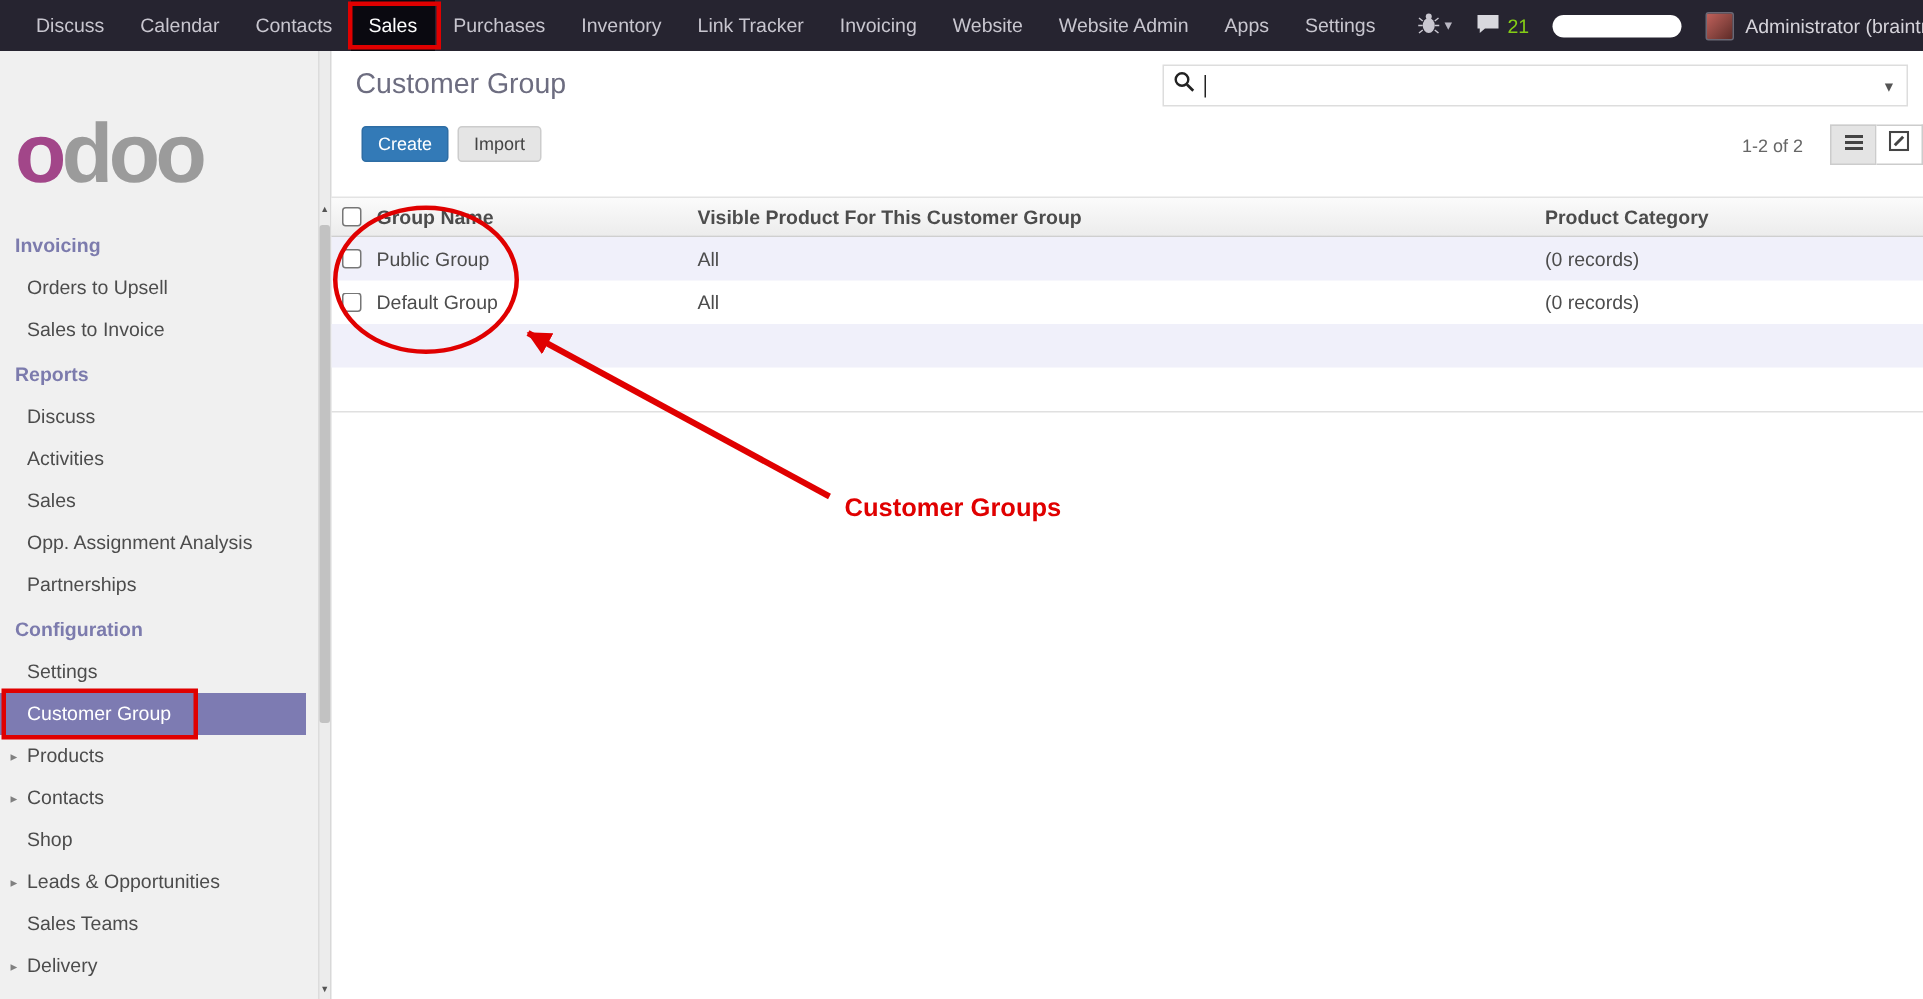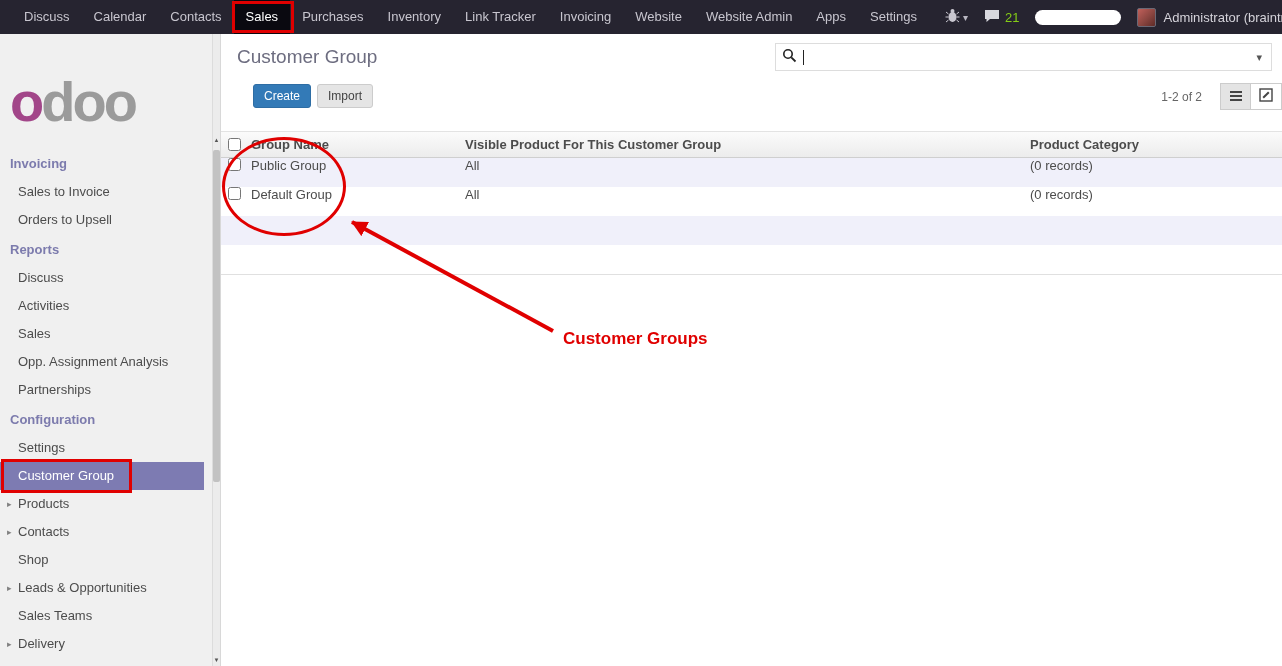--- a/index.html
+++ b/index.html
@@ -36,34 +36,34 @@
   .sb-arrow.down{bottom:2px;}
   .sb-thumb{position:absolute;left:0px;top:116px;width:7px;height:332px;background:#c2c2c2;border-radius:2px;cursor:pointer;}
 
   
   .main{position:absolute;top:34px;left:220px;width:1062px;height:632px;background:#fff;border-left:1px solid #d8d8d8;}
   .page-title{position:absolute;left:16px;top:12px;font-size:19px;color:#6d6d80;}
   .searchview{position:absolute;top:9px;right:10px;width:497px;height:28px;border:1px solid #ddd;background:#fff;display:flex;align-items:center;padding:0 6px;}
   .text-cursor{width:1px;height:15px;background:#222;margin-left:6px;}
   .searchview input{flex:1;border:none;outline:none;font-size:13px;margin-left:3px;font-family:inherit;background:transparent;}
   .search-caret{font-size:11px;color:#555;cursor:pointer;padding:0 3px;}
-  .btns{position:absolute;left:32px;top:50px;display:flex;gap:6px;}
+  .btns{position:absolute;left:20px;top:50px;display:flex;gap:6px;}
   .btn{font-size:12px;height:24px;padding:0 10px;border-radius:3px;cursor:pointer;font-family:inherit;}
   .btn-primary{background:#337ab7;border:1px solid #2e6da4;color:#fff;}
   .btn-default{background:#e5e5e5;border:1px solid #ccc;color:#444;}
   .pager{position:absolute;top:56px;right:80px;font-size:12px;color:#666;}
   .switcher{position:absolute;top:49px;right:0;display:flex;}
   .sw-btn{width:31px;height:27px;border:1px solid #ccc;background:#fff;display:flex;align-items:center;justify-content:center;cursor:pointer;}
   .sw-btn + .sw-btn{border-left:none;}
   .sw-btn.active{background:#e4e4e4;}
 
   
   .table{position:absolute;top:97px;left:0;width:100%;}
   .thead{display:flex;height:27px;align-items:center;background:linear-gradient(#fbfbfb,#ececec);border-top:1px solid #e3e3e3;border-bottom:1px solid #cfcfcf;font-weight:bold;font-size:13px;color:#4c4c4c;}
-  .trow{display:flex;height:29px;font-size:13px;color:#4c4c4c;cursor:pointer;}
+  .trow{display:flex;height:29px;align-items:center;font-size:13px;color:#4c4c4c;cursor:pointer;}
   .trow.odd{background:#f0f0fa;}
   .trow.empty{cursor:default;}
   .tbody{border-bottom:1px solid #e0e0e0;}
   .col-check{width:26px;display:flex;justify-content:center;}
   .col-name{width:214px;padding-left:4px;}
   .col-visible{width:565px;padding-left:4px;}
   .col-cat{flex:1;padding-left:4px;}
   input[type=checkbox]{width:13px;height:13px;cursor:pointer;}
 
   
@@ -115,22 +115,22 @@
     <span class="pill"></span>
     <span class="avatar"></span>
     <span class="username">Administrator (braintree)</span>
   </div>
 </div>
 
 <div class="sidebar">
   <div class="logo"><span class="logo-first">o</span><span>doo</span></div>
 
   <div class="side-title">Invoicing</div>
+  <div class="side-item">Orders to Upsell</div>
   <div class="side-item">Sales to Invoice</div>
-  <div class="side-item">Orders to Upsell</div>
 
   <div class="side-title">Reports</div>
   <div class="side-item">Discuss</div>
   <div class="side-item">Activities</div>
   <div class="side-item">Sales</div>
   <div class="side-item">Opp. Assignment Analysis</div>
   <div class="side-item">Partnerships</div>
 
   <div class="side-title">Configuration</div>
   <div class="side-item">Settings</div>

